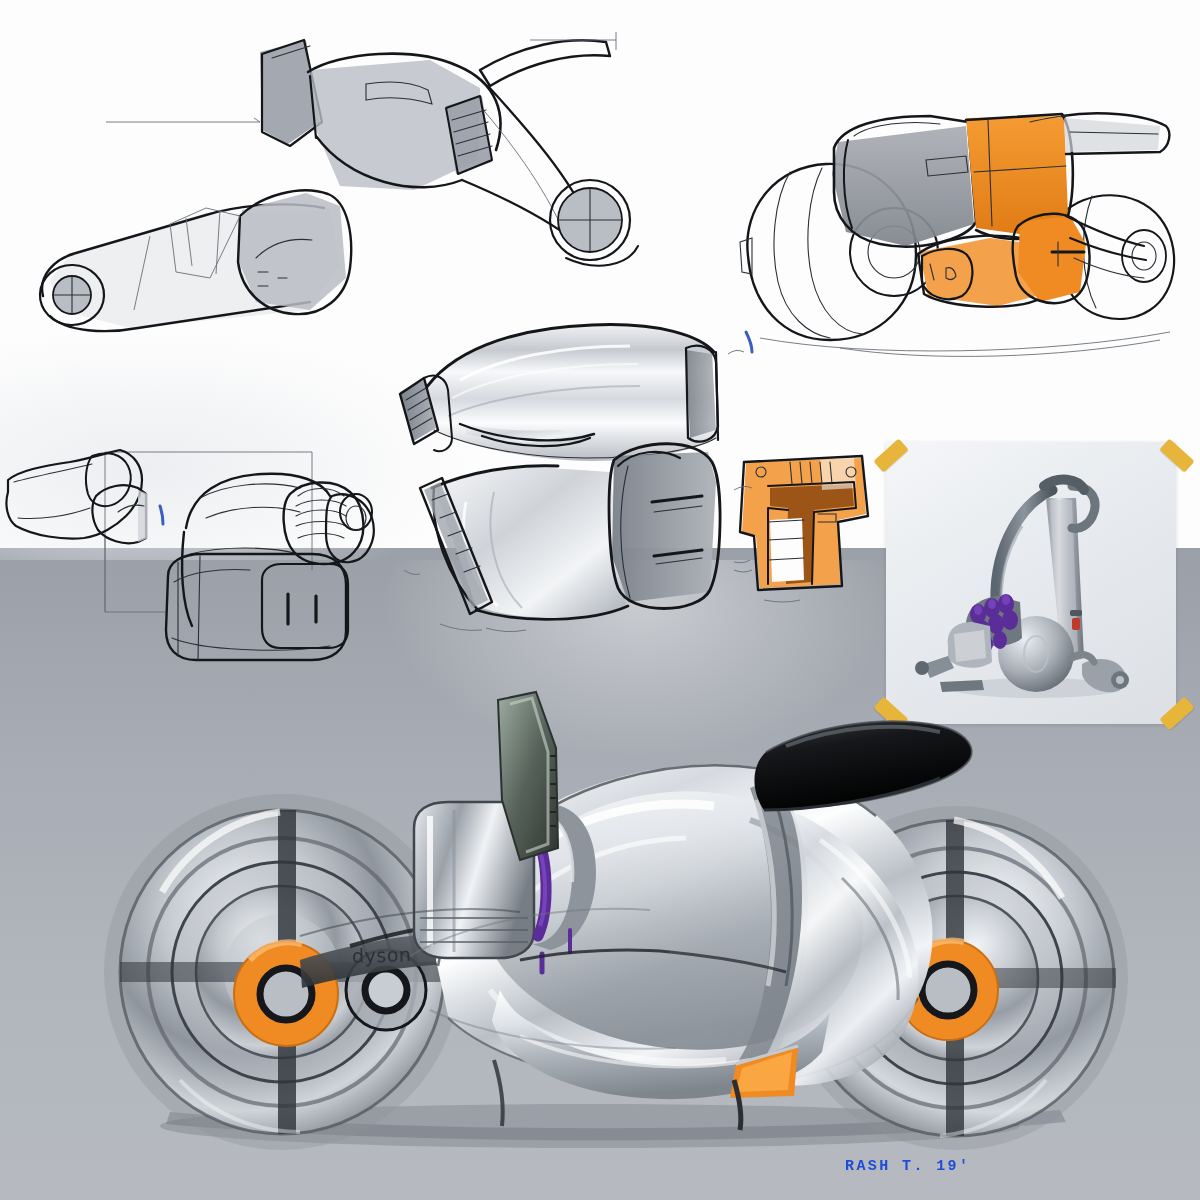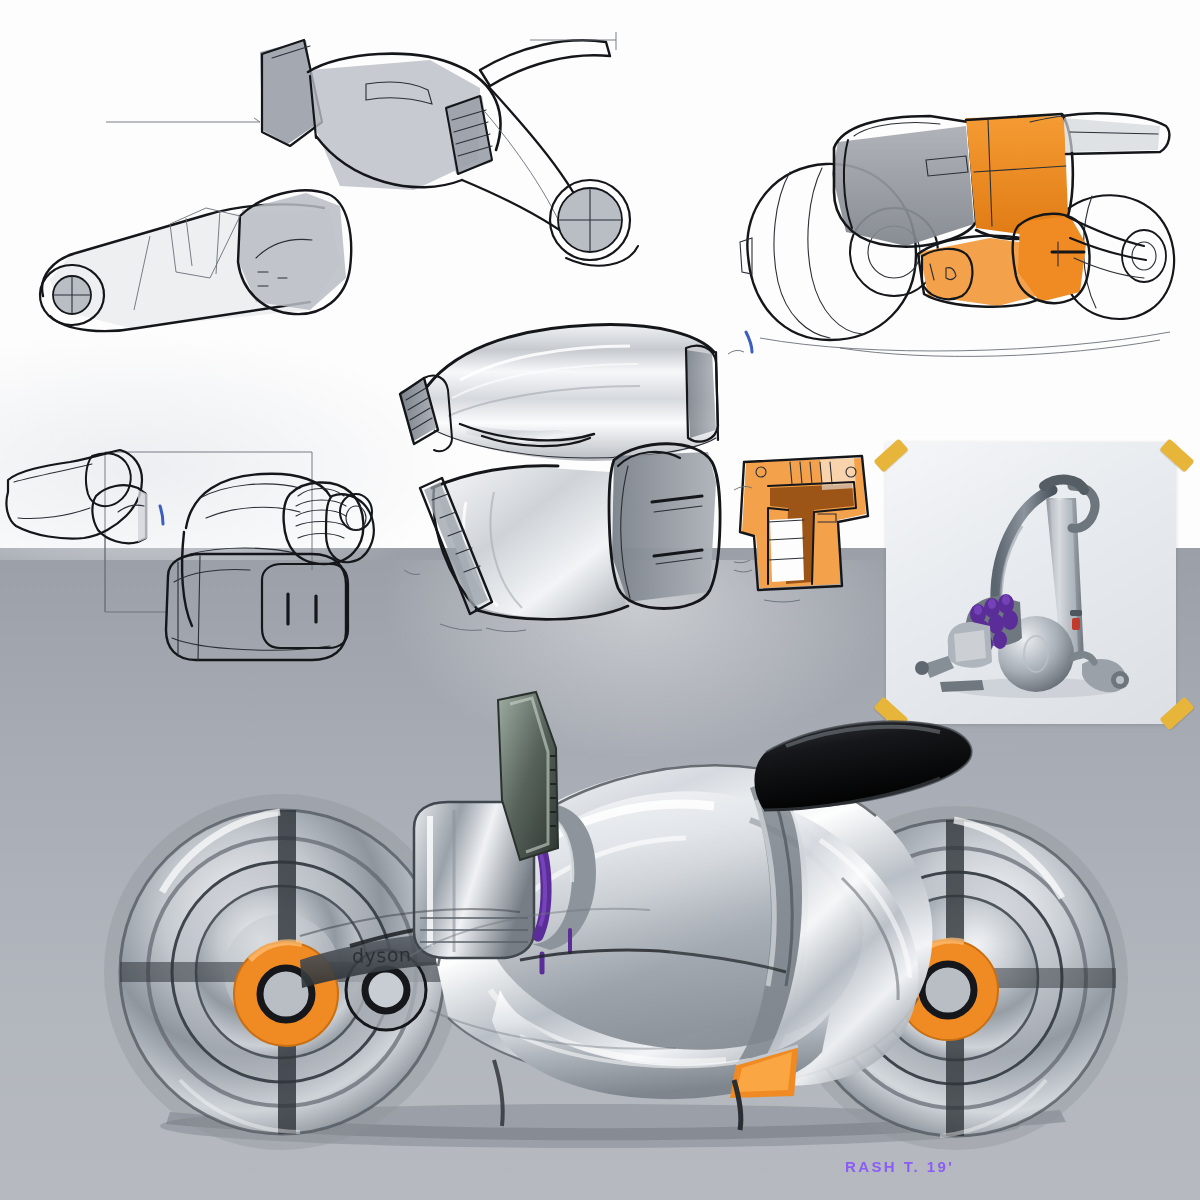--- a/index.html
+++ b/index.html
@@ -43,22 +43,22 @@
     box-shadow:0 1px 1px rgba(0,0,0,.12);
   }
   .tape.tl{left:874px;top:448px;transform:rotate(-42deg);}
   .tape.tr{left:1160px;top:448px;transform:rotate(42deg);}
   .tape.bl{left:874px;top:706px;transform:rotate(42deg);}
   .tape.br{left:1160px;top:706px;transform:rotate(-42deg);}
 
   
   .signature{
     position:absolute;left:845px;top:1158px;
-    font-family:Liberation Sans, sans-serif;
-    font-size:15px;letter-spacing:2.4px;color:#8b5cf6;font-weight:600;
+    font-family:Liberation Mono, monospace;
+    font-size:15px;letter-spacing:2.4px;color:#1d4ed8;font-weight:600;
     white-space:nowrap;
   }
   
   .wordmark{
     position:absolute;left:352px;top:944px;
     font-family:"DejaVu Sans", sans-serif;
     font-size:19px;letter-spacing:.5px;color:#2c3036;white-space:nowrap;
     transform:rotate(-1.5deg);
   }
 </style>

